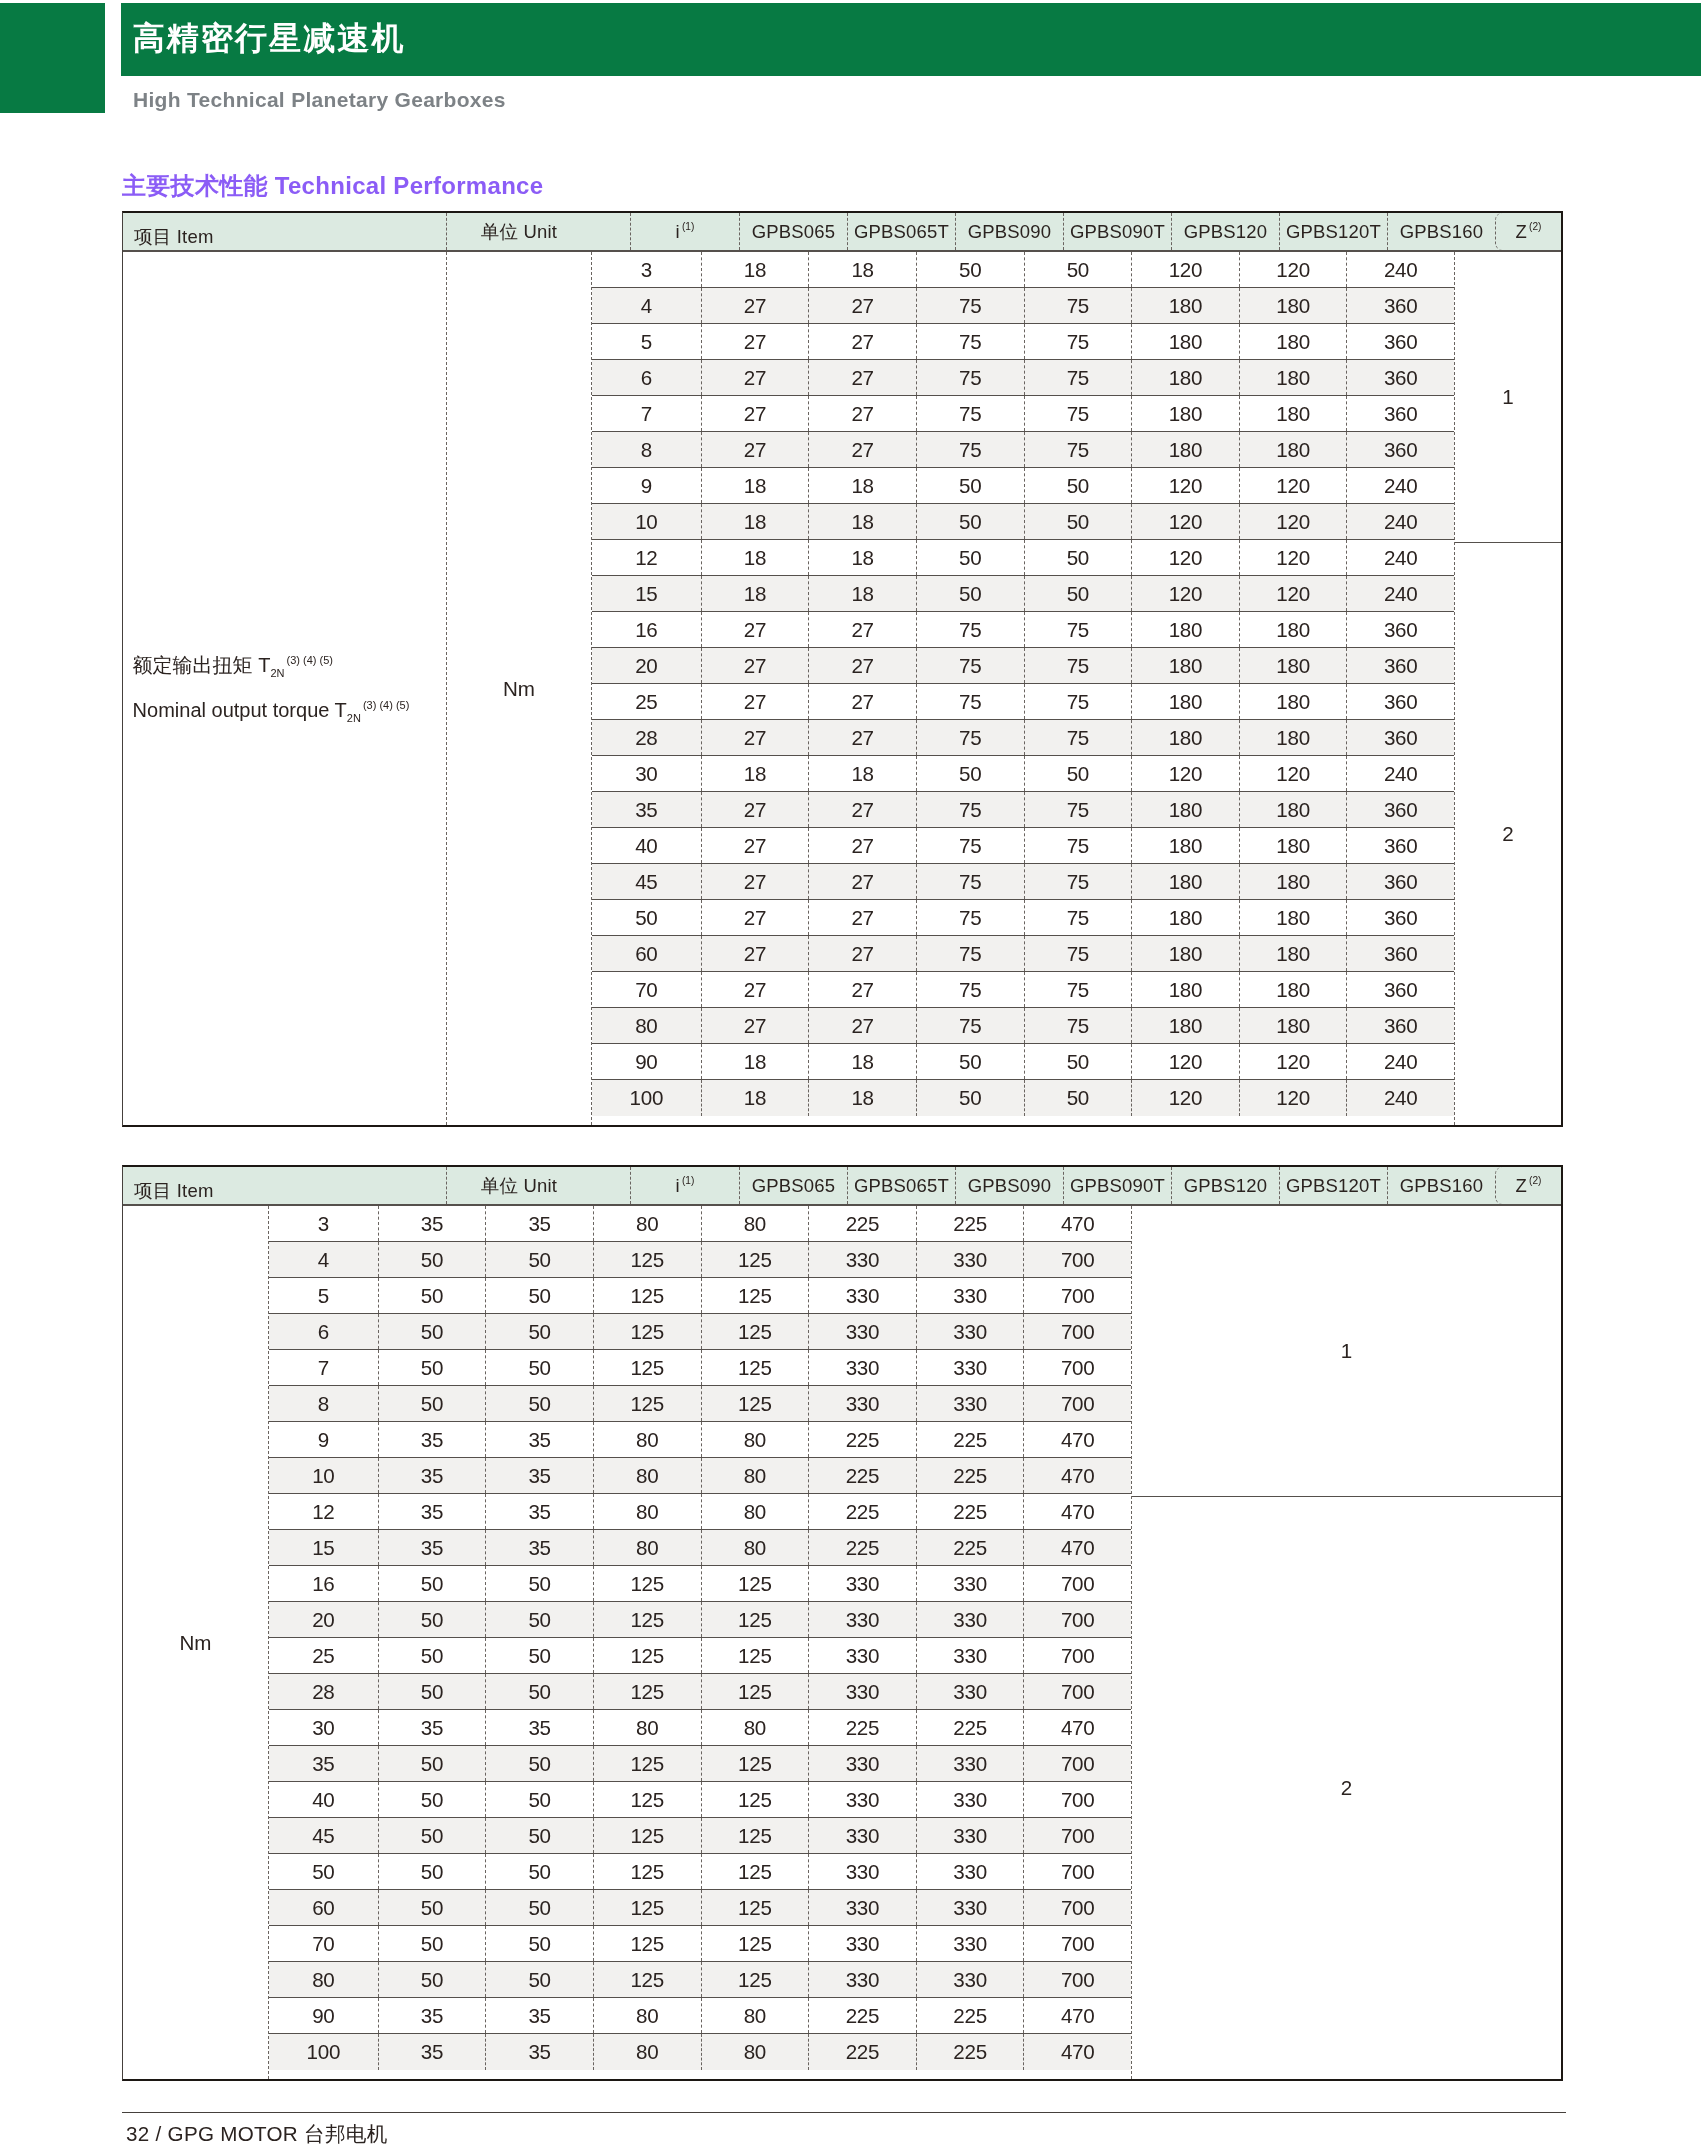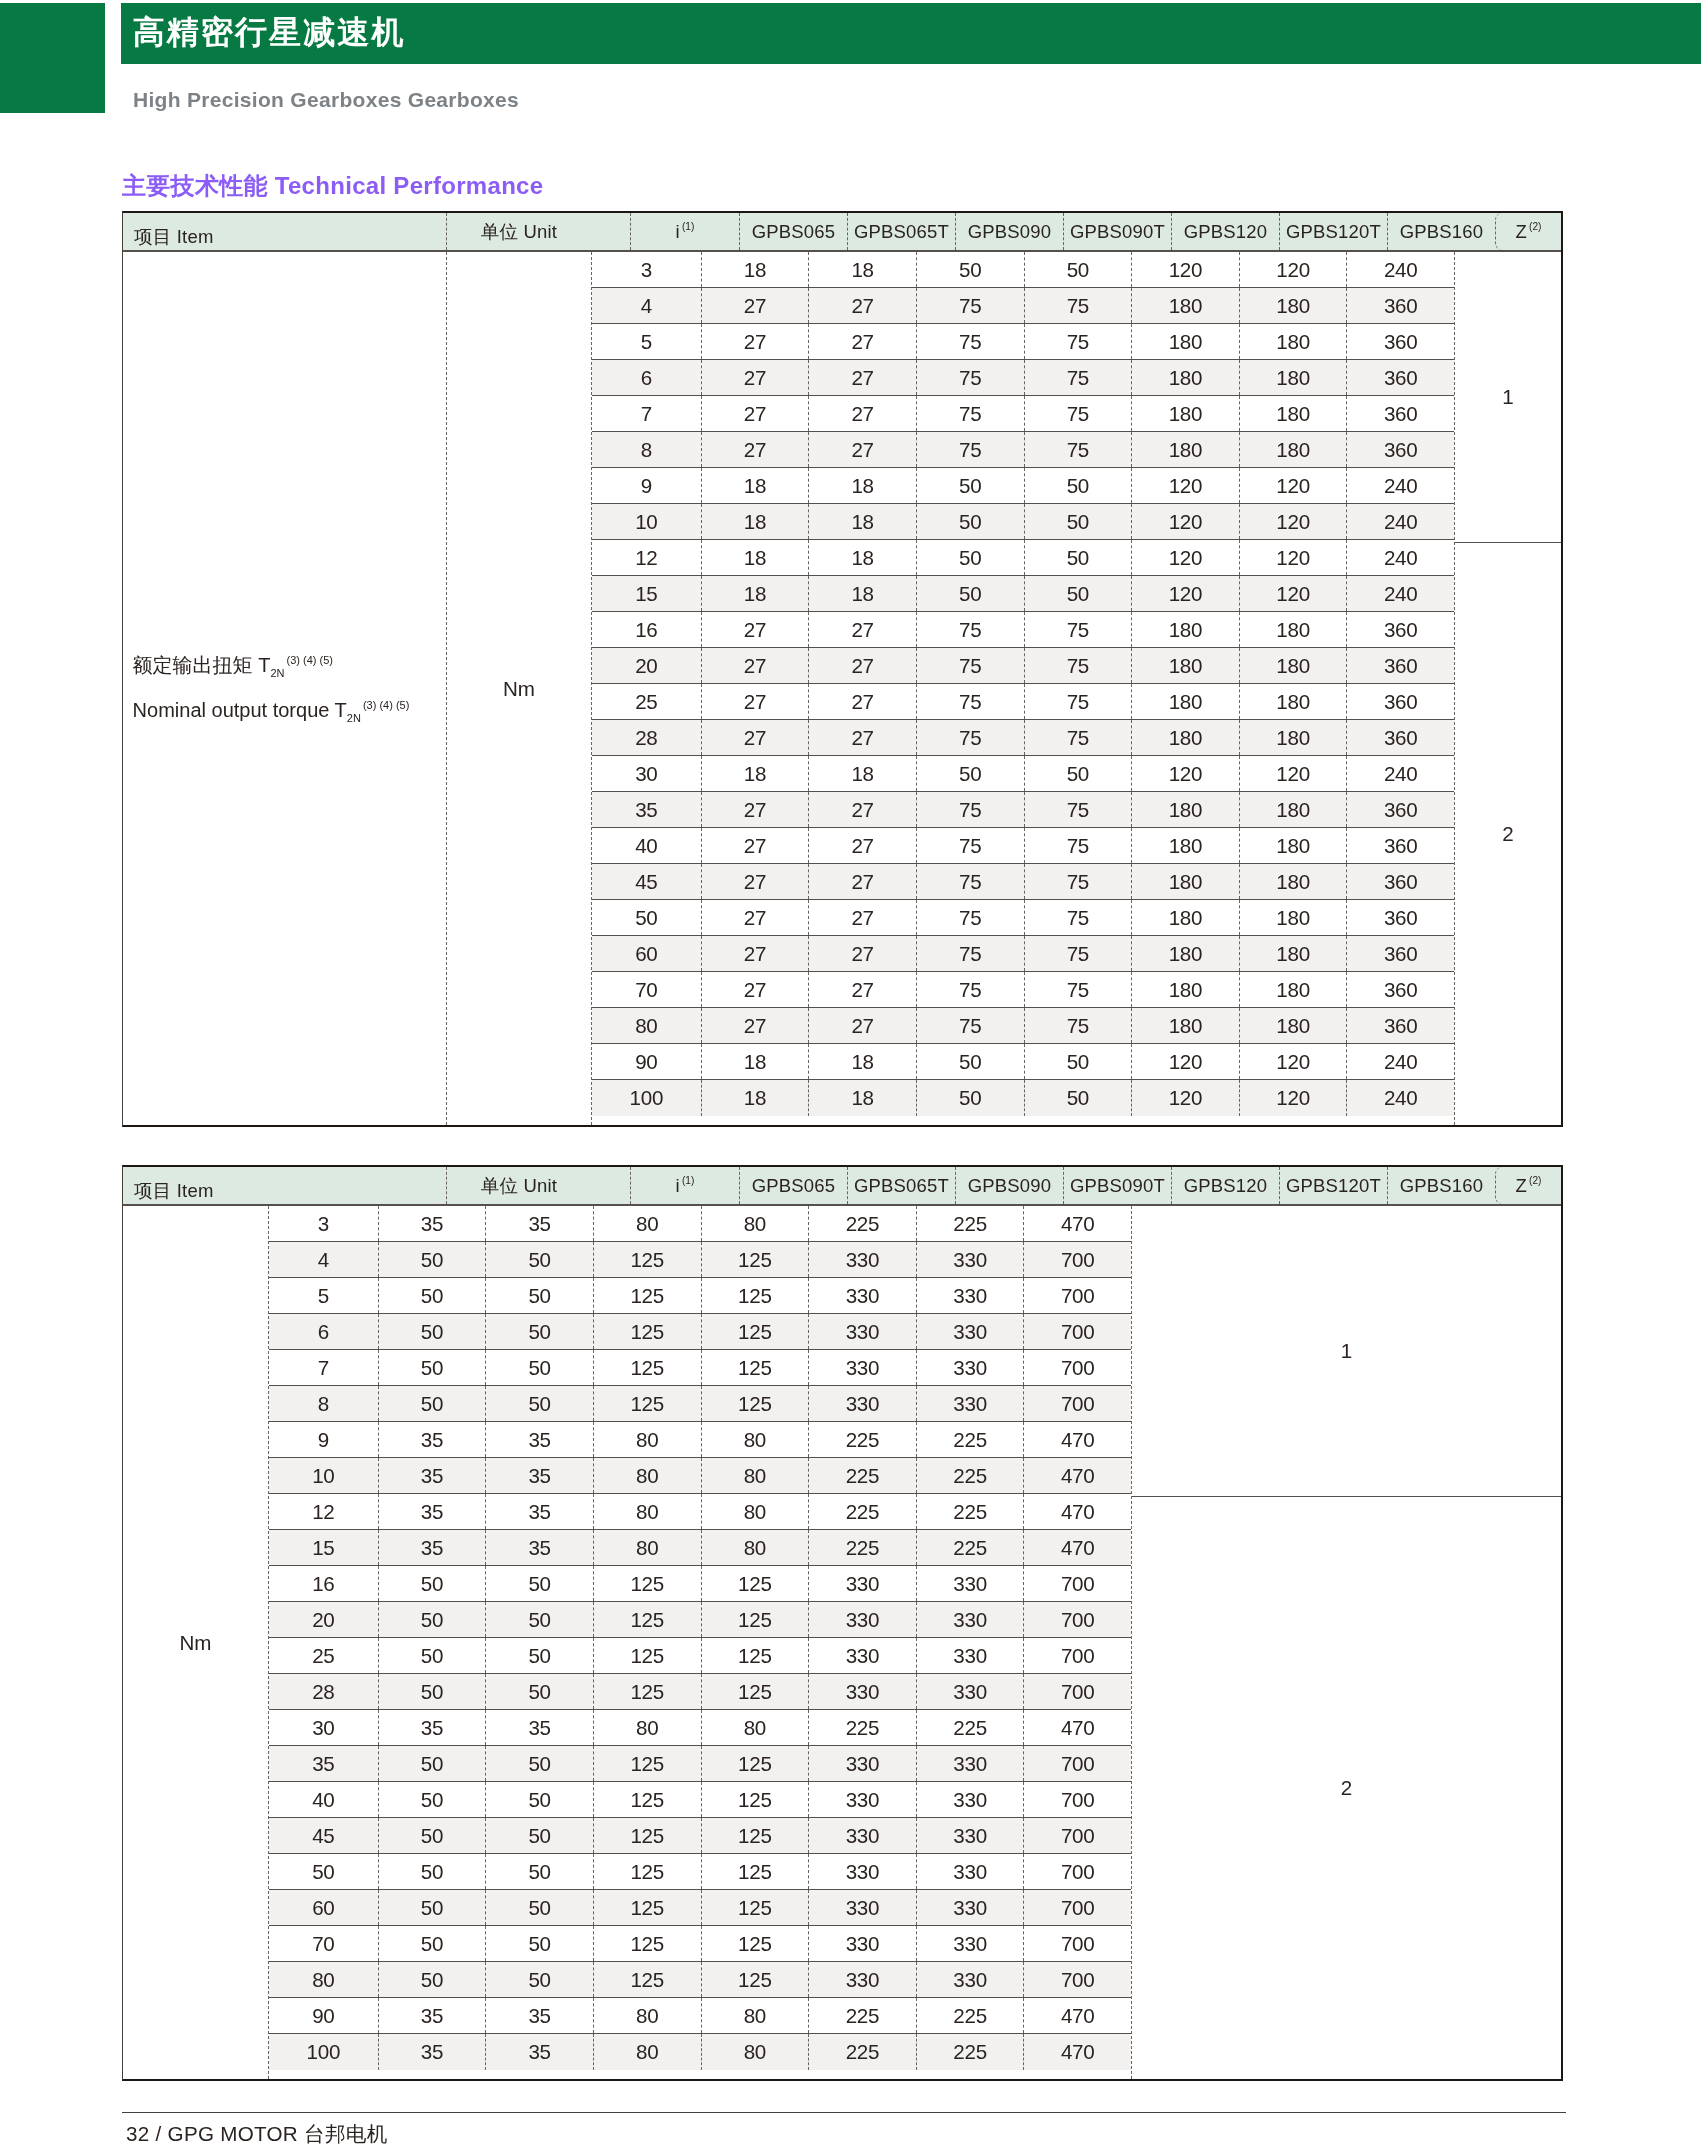--- a/index.html
+++ b/index.html
@@ -6,21 +6,21 @@
   html,body { background:#ffffff; }
   body {
     position:relative;
     width:1702px; height:2151px;
     font-family:"Liberation Sans","DejaVu Sans",sans-serif;
     color:#2b2320;
   }
 
   
   .left-strip { position:absolute; left:0; top:2.7px; width:105px; height:110px; }
-  .title-bar  { position:absolute; left:121px; right:0; top:2.7px; height:61px;
+  .title-bar  { position:absolute; left:121px; right:0; top:2.7px; height:73px;
                 display:flex; align-items:center; }
   .page-title { padding-left:11.7px; font-size:32px; font-weight:bold; color:#ffffff;
                 letter-spacing:2.1px; }
   .page-subtitle { position:absolute; left:133px; top:88px; font-size:21px;
                    font-weight:bold; color:#7d8286; letter-spacing:0.3px; }
   .section-heading { position:absolute; left:122px; top:170px; font-size:24px;
                      font-weight:bold; color:#8b5cf6; letter-spacing:0.3px; }
 
   
   .gtable { position:absolute; left:122px; width:1441px;
@@ -70,21 +70,21 @@
 </style>
 </head>
 <body>
 
 <div class="left-strip" style="background: rgb(7, 122, 67);"></div>
 
 <div class="title-bar" style="background: rgb(7, 122, 67);">
   <div class="page-title">高精密行星减速机</div>
 </div>
 
-<div class="page-subtitle">High Precision Gearboxes Gearboxes</div>
+<div class="page-subtitle">High Technical Planetary Gearboxes</div>
 
 <div class="section-heading">主要技术性能 Technical Performance</div>
 
 <div class="gtable" id="table1">
     <div class="thead" style="background: rgb(220, 234, 225);">
       <div class="th left w-item">项目 Item</div>
       <div class="th w-unit">单位 Unit</div>
       <div class="th w-i">
         <div class=""><span>i</span><sup class="s">(1)</sup></div>
       </div>

